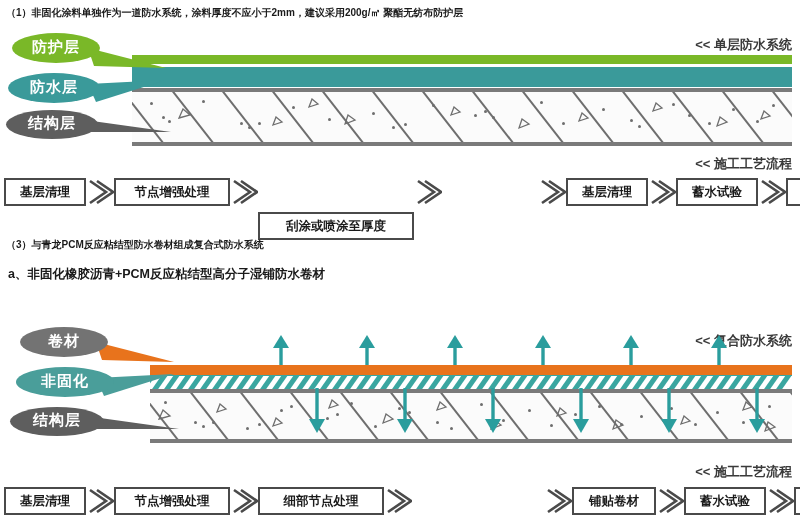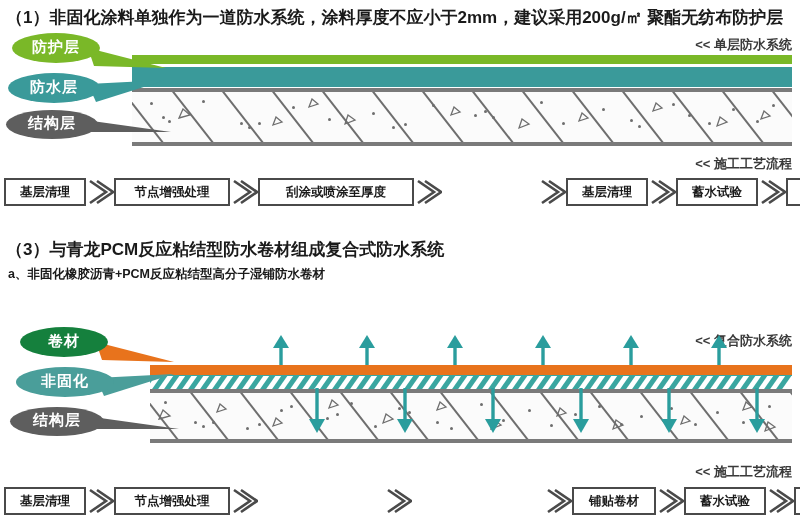--- a/index.html
+++ b/index.html
@@ -5,21 +5,21 @@
   html,body{margin:0;padding:0;}
   body{
     width:800px;height:521px;background:#ffffff;
     font-family:"Liberation Sans","DejaVu Sans",sans-serif;
     color:#1a1a1a;position:relative;overflow:hidden;
   }
   .stage{position:relative;width:800px;height:521px;}
 
   
   .sec-title{
-    position:absolute;font-size:17px;font-weight:bold;letter-spacing:0px;
+    position:absolute;font-size:10px;font-weight:bold;letter-spacing:0px;
     color:#1a1a1a;white-space:nowrap;
   }
   .sub-line{
     position:absolute;font-size:12.5px;font-weight:bold;color:#1a1a1a;white-space:nowrap;
   }
 
   
   .sys-label{
     position:absolute;font-size:13px;font-weight:bold;color:#3a3a3a;white-space:nowrap;
     text-align:right;
@@ -226,21 +226,21 @@
           <polyline points="11,3 27,14 11,25" fill="none" stroke="#4a4a4a" stroke-width="2.6"></polyline>
         </svg>
     </div>
     <div class="step" style="left:110px;width:116px;">节点增强处理</div>
     <div class="chev" style="left:226px;width:28px;">
       <svg width="28" height="28" viewBox="0 0 28 28">
           <polyline points="4,3 20,14 4,25" fill="none" stroke="#4a4a4a" stroke-width="2.6"></polyline>
           <polyline points="11,3 27,14 11,25" fill="none" stroke="#4a4a4a" stroke-width="2.6"></polyline>
         </svg>
     </div>
-    <div class="step" style="left:254px;width:156px;">刮涂或喷涂至厚度</div>
+    <div class="step" style="left:254px;width:156px;margin-top:34px;">刮涂或喷涂至厚度</div>
     <div class="chev" style="left:410px;width:28px;">
       <svg width="28" height="28" viewBox="0 0 28 28">
           <polyline points="4,3 20,14 4,25" fill="none" stroke="#4a4a4a" stroke-width="2.6"></polyline>
           <polyline points="11,3 27,14 11,25" fill="none" stroke="#4a4a4a" stroke-width="2.6"></polyline>
         </svg>
     </div>
     <div class="chev" style="left:534px;width:28px;">
       <svg width="28" height="28" viewBox="0 0 28 28">
           <polyline points="4,3 20,14 4,25" fill="none" stroke="#4a4a4a" stroke-width="2.6"></polyline>
           <polyline points="11,3 27,14 11,25" fill="none" stroke="#4a4a4a" stroke-width="2.6"></polyline>
@@ -266,21 +266,21 @@
   <div class="sec-title" style="left:6px;top:238px;">（3）与青龙PCM反应粘结型防水卷材组成复合式防水系统</div>
   <div class="sub-line" style="left:8px;top:266px;">a、非固化橡胶沥青+PCM反应粘结型高分子湿铺防水卷材</div>
 
   <div class="sys-label" style="right:8px;top:332px;">&lt;&lt; 复合防水系统</div>
 
   <div class="tail" style="left:96px;top:340px;">
     <svg width="80" height="26" viewBox="0 0 80 26">
         <polygon points="0,2 78,22 6,20" fill="#e8731c"></polygon>
       </svg>
   </div>
-  <div class="bubble" style="left:20px;top:327px;width:88px;height:30px;background:#15803d;">
+  <div class="bubble" style="left:20px;top:327px;width:88px;height:30px;background:#737373;">
     <span class="btxt">卷材</span>
   </div>
 
   <div class="tail" style="left:96px;top:374px;">
     <svg width="80" height="26" viewBox="0 0 80 26">
         <polygon points="0,4 78,0 8,22" fill="#4a9e9a"></polygon>
       </svg>
   </div>
   <div class="bubble" style="left:16px;top:367px;width:98px;height:30px;background:#4a9e9a;">
     <span class="btxt">非固化</span>
@@ -555,20 +555,21 @@
           <polyline points="11,3 27,14 11,25" fill="none" stroke="#4a4a4a" stroke-width="2.6"></polyline>
         </svg>
     </div>
     <div class="step" style="left:110px;width:116px;">节点增强处理</div>
     <div class="chev" style="left:226px;width:28px;">
       <svg width="28" height="28" viewBox="0 0 28 28">
           <polyline points="4,3 20,14 4,25" fill="none" stroke="#4a4a4a" stroke-width="2.6"></polyline>
           <polyline points="11,3 27,14 11,25" fill="none" stroke="#4a4a4a" stroke-width="2.6"></polyline>
         </svg>
     </div>
+    <div class="step" style="left:254px;width:126px;">细部节点处理</div>
     <div class="chev" style="left:380px;width:28px;">
       <svg width="28" height="28" viewBox="0 0 28 28">
           <polyline points="4,3 20,14 4,25" fill="none" stroke="#4a4a4a" stroke-width="2.6"></polyline>
           <polyline points="11,3 27,14 11,25" fill="none" stroke="#4a4a4a" stroke-width="2.6"></polyline>
         </svg>
     </div>
     <div class="chev" style="left:540px;width:28px;">
       <svg width="28" height="28" viewBox="0 0 28 28">
           <polyline points="4,3 20,14 4,25" fill="none" stroke="#4a4a4a" stroke-width="2.6"></polyline>
           <polyline points="11,3 27,14 11,25" fill="none" stroke="#4a4a4a" stroke-width="2.6"></polyline>

